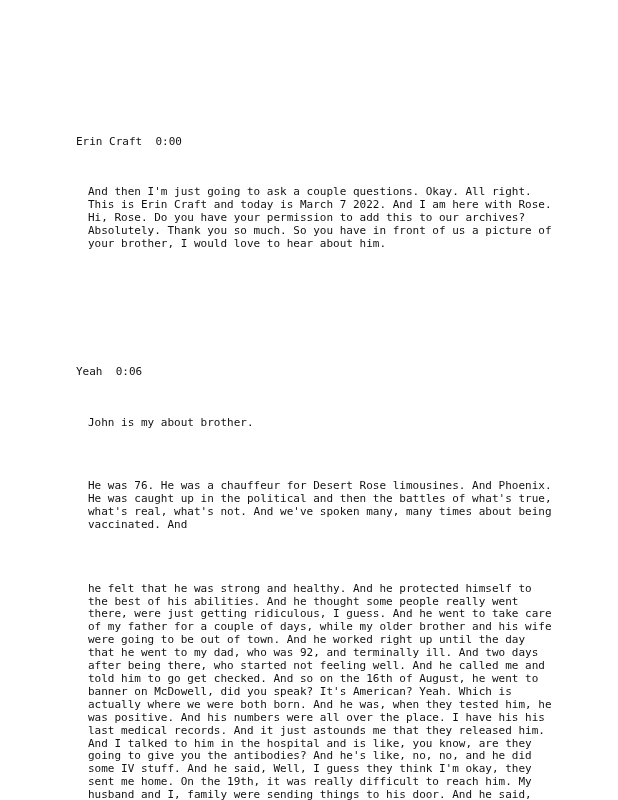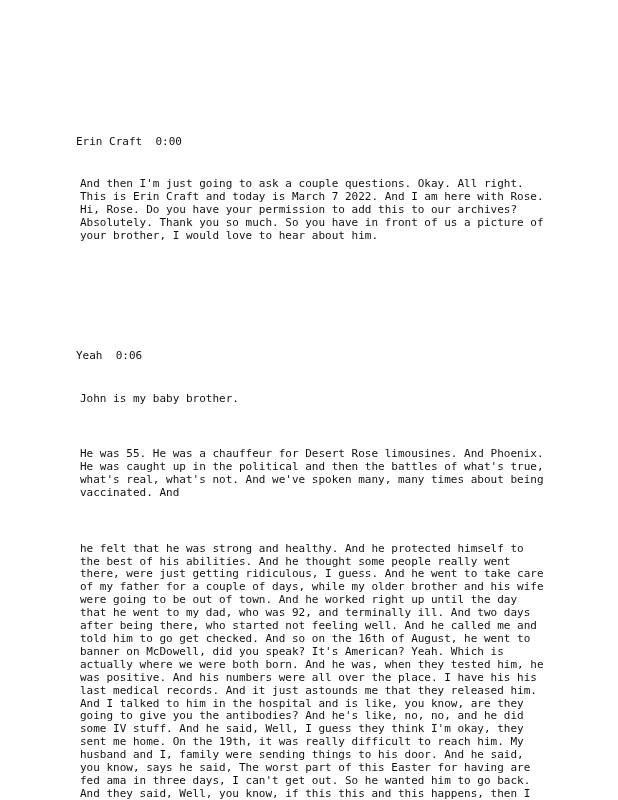--- a/index.html
+++ b/index.html
@@ -22,42 +22,42 @@
     font-family: "DejaVu Sans Mono", "Liberation Mono", monospace;
     font-size: 11px;
     line-height: 12.9px;
     color: #111111;
     white-space: pre;
   }
   .segment { margin: 0 0 12.9px 0; }
   .segment:last-child { margin-bottom: 0; }
   .speaker-line { margin: 0; }
   .timestamp { padding-left: 2ch; }
-  .para { margin: 4px; }
+  .para { margin: 12px; }
   .para + .para { margin-top: 12.9px; }
 </style>
 </head>
 <body>
 
 <div class="page">
   <div class="transcript">
 
     <section class="segment">
       <div class="speaker-line"><span>Erin Craft</span><span class="timestamp">0:00</span></div>
       <div class="para">And then I'm just going to ask a couple questions. Okay. All right.
 This is Erin Craft and today is March 7 2022. And I am here with Rose.
 Hi, Rose. Do you have your permission to add this to our archives?
 Absolutely. Thank you so much. So you have in front of us a picture of
 your brother, I would love to hear about him.</div>
     </section>
 
     <section class="segment">
       <div class="speaker-line"><span>Yeah</span><span class="timestamp">0:06</span></div>
-      <div class="para">John is my baby brother.</div>
-      <div class="para">He was 55. He was a chauffeur for Desert Rose limousines. And Phoenix.
+      <div class="para">John is my about brother.</div>
+      <div class="para">He was 76. He was a chauffeur for Desert Rose limousines. And Phoenix.
 He was caught up in the political and then the battles of what's true,
 what's real, what's not. And we've spoken many, many times about being
 vaccinated. And</div>
       <div class="para">he felt that he was strong and healthy. And he protected himself to
 the best of his abilities. And he thought some people really went
 there, were just getting ridiculous, I guess. And he went to take care
 of my father for a couple of days, while my older brother and his wife
 were going to be out of town. And he worked right up until the day
 that he went to my dad, who was 92, and terminally ill. And two days
 after being there, who started not feeling well. And he called me and

